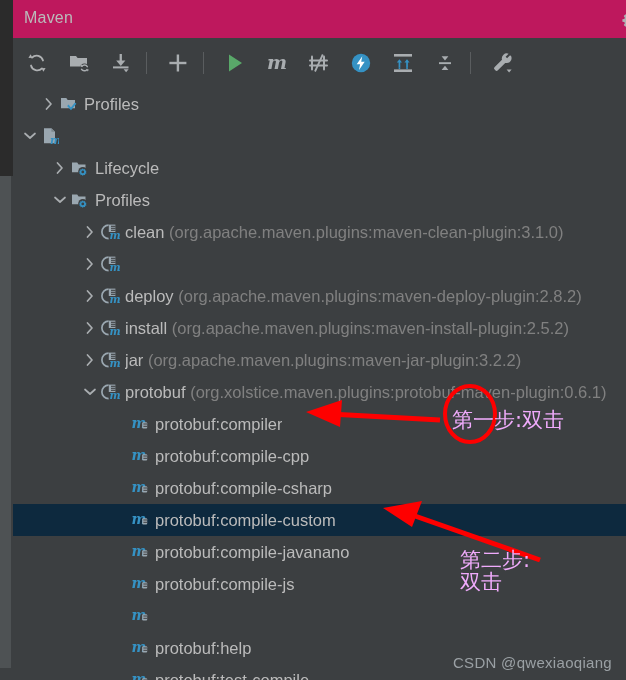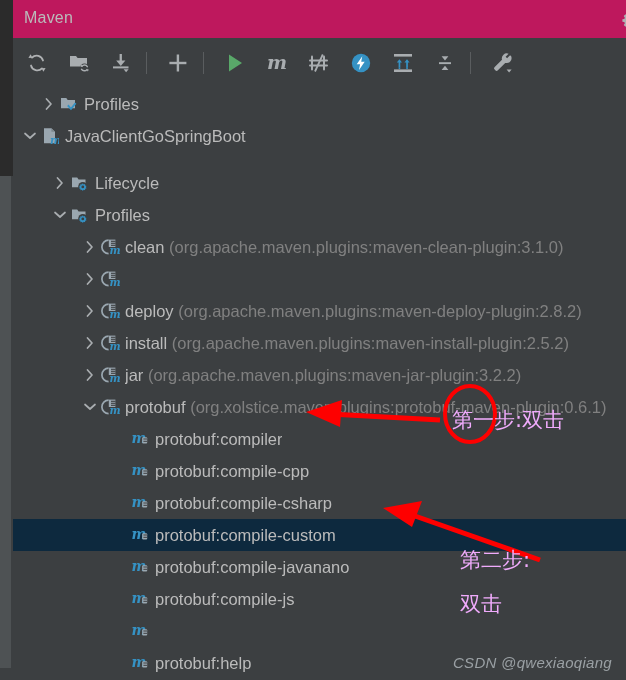--- a/index.html
+++ b/index.html
@@ -84,21 +84,21 @@
   
   .anno{position:absolute;pointer-events:none;}
   .anno-text{
     position:absolute;color:#f0abfc;
     font-family:"DejaVu Sans","Liberation Sans",sans-serif;
     font-size:21px;font-weight:400;line-height:1.15;white-space:pre;
     pointer-events:none;
   }
   .watermark{
     position:absolute;right:14px;bottom:9px;
-    color:#9aa0a4;font-size:15px;letter-spacing:.3px;font-style:italic;
+    color:#9aa0a4;font-size:15px;letter-spacing:.3px;
   }
 </style>
 </head>
 <body>
 
 <div id="app">
 
   <div class="left-stripe">
     <div class="stripe-dark"></div>
     <div class="scroll-thumb"></div>
@@ -250,23 +250,22 @@
             <path fill="none" stroke="#a9adb0" stroke-width="1.7" stroke-linecap="round" stroke-linejoin="round" d="M3 5.5 L8 10 L13 5.5"></path>
           </svg>
         </div>
         <span class="node-icon">
           <svg width="18" height="18" viewBox="0 0 18 18">
             <path fill="#9aa7b0" d="M3 1.2h7.4L14 4.8v11.4H3z"></path>
             <path fill="#7d878d" d="M10.4 1.2L14 4.8h-3.6z"></path>
             <text x="9" y="17" font-family="DejaVu Serif, serif" font-size="10.5" font-style="italic" font-weight="700" fill="#3592c4">m</text>
           </svg>
         </span>
-        <span class="label">JavaClientGoSpringBoot</span>
-      </div>
-      <div class="row" style="padding-left: 38px; margin-top: 15px;">
+      </div>
+      <div class="row" style="padding-left: 38px;">
         <div class="twisty">
           <svg width="16" height="16" viewBox="0 0 16 16">
             <path fill="none" stroke="#a9adb0" stroke-width="1.7" stroke-linecap="round" stroke-linejoin="round" d="M5.5 3 L10 8 L5.5 13"></path>
           </svg>
         </div>
         <span class="node-icon">
           <svg width="18" height="18" viewBox="0 0 18 18">
             <path fill="#9aa7b0" d="M1 3.4h5.2l1.4 2H14.5v7.8H1z"></path>
             <circle cx="11.8" cy="12.6" r="4.6" fill="#3c3f41"></circle>
             <path fill="#3592c4" d="M11.8 9.2l.85 1.2 1.4-.45.15 1.48 1.4.5-.9 1.18.9 1.18-1.4.5-.15 1.48-1.4-.45-.85 1.2-.85-1.2-1.4.45-.15-1.48-1.4-.5.9-1.18-.9-1.18 1.4-.5.15-1.48 1.4.45z"></path>
@@ -548,17 +547,17 @@
 
     <g>
       <path d="M540 560 L415 516" stroke="#fe0000" stroke-width="5" fill="none"></path>
       <path d="M383 508 L422 501 L412 527 Z" fill="#fe0000"></path>
     </g>
   </svg>
 
   <div class="anno-text" style="left:452px;top:408px;">第一步:双击</div>
 
   <div class="anno-text" style="left:460px;top:548px;">第二步:</div>
-  <div class="anno-text" style="left:460px;top:592px;">双击</div>
+  <div class="anno-text" style="left:460px;top:570px;">双击</div>
 
   <div class="watermark">CSDN @qwexiaoqiang</div>
 
 </div>
 
 </body></html>

